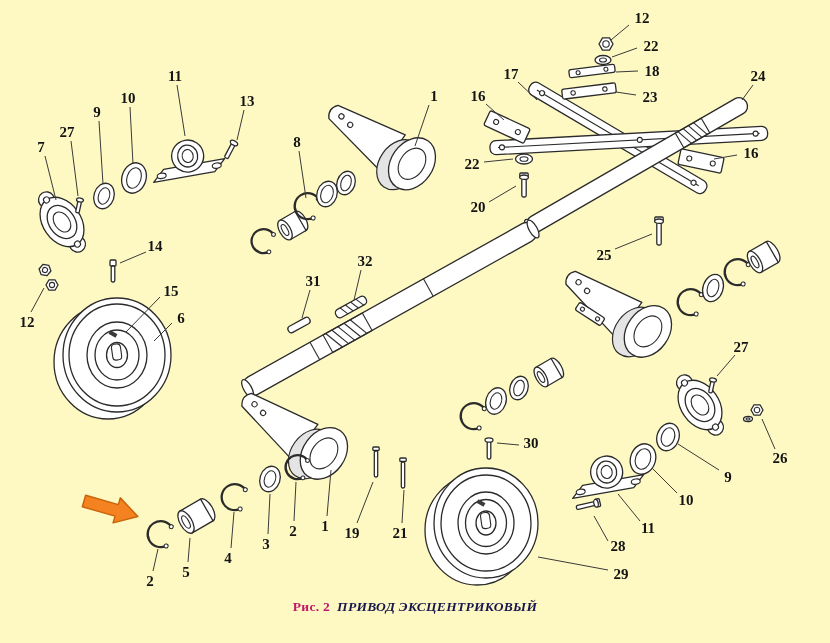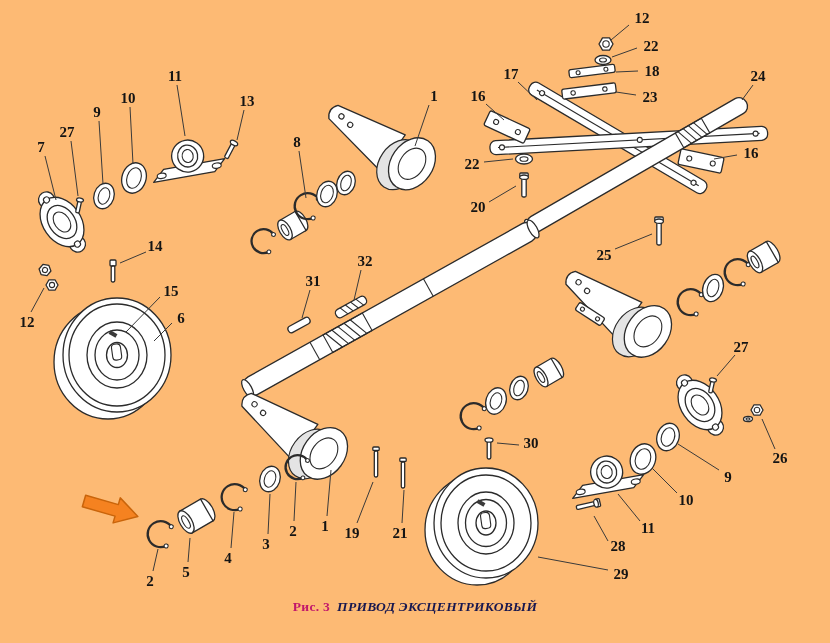--- a/index.html
+++ b/index.html
@@ -1,16 +1,16 @@
 <!DOCTYPE html>
 <html><head>
 <meta charset="utf-8">
 <style>
   html,body{margin:0;padding:0;background:#ffffff}
-  .stage{position:relative;width:830px;height:643px;background:#fdba74;overflow:hidden;
+  .stage{position:relative;width:830px;height:643px;background:#fef9c3;overflow:hidden;
          font-family:"Liberation Serif",serif}
   .stage svg{position:absolute;left:0;top:0}
   
   .p{fill:#ffffff;stroke:#2b2b2b;stroke-width:1.3;stroke-linejoin:round}
   .shade{fill:#e4e4e4;stroke:#2b2b2b;stroke-width:1.2}
   .hole{fill:#ffffff;stroke:#2b2b2b;stroke-width:1.1}
   .ln{fill:none;stroke:#2b2b2b;stroke-width:1.1}
   .dark{fill:#3a3a3a;stroke:none}
   .clip{fill:none;stroke:#2b2b2b;stroke-width:2.3;stroke-linecap:round}
   .clipend{fill:#fff;stroke:#2b2b2b;stroke-width:1}
@@ -455,16 +455,16 @@
         <line x1="231" y1="548" x2="234" y2="512" class="leader"></line>
         <text x="228" y="563" class="callout-num">4</text>
         <line x1="188" y1="562" x2="190" y2="538" class="leader"></line>
         <text x="186" y="577" class="callout-num">5</text>
         <line x1="153" y1="571" x2="158" y2="549" class="leader"></line>
         <text x="150" y="586" class="callout-num">2</text>
       </g>
 </svg>
 
 <div class="caption">
-  <span class="prefix" style="color: rgb(194, 24, 107);">Рис. 3</span><span style="color: rgb(23, 23, 79); font-style: italic;">ПРИВОД ЭКСЦЕНТРИКОВЫЙ</span>
+  <span class="prefix" style="color: rgb(194, 24, 107);">Рис. 2</span><span style="color: rgb(23, 23, 79); font-style: italic;">ПРИВОД ЭКСЦЕНТРИКОВЫЙ</span>
 </div>
 
 </div>
 
 </body></html>

